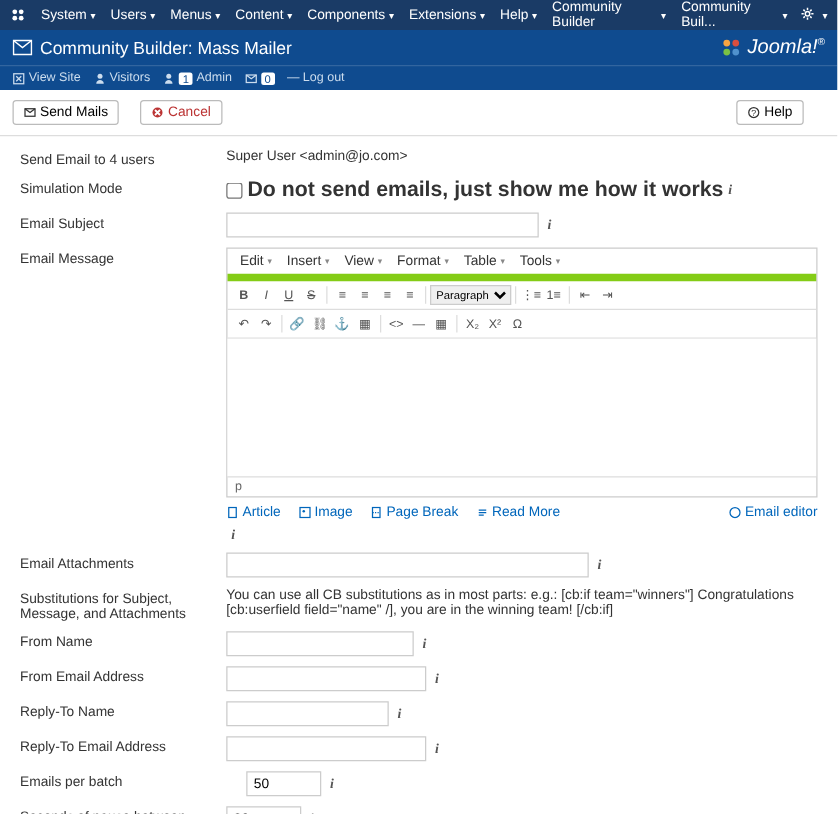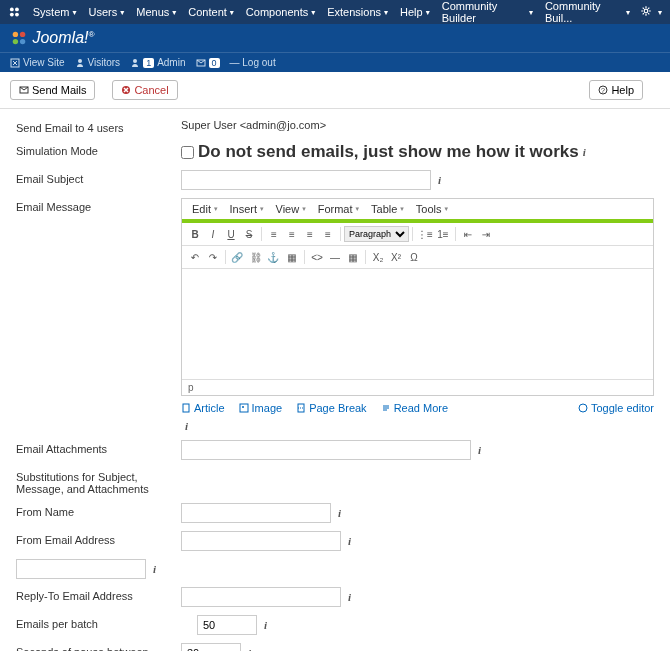--- a/index.html
+++ b/index.html
@@ -24,21 +24,21 @@
 .form-area { padding: 10px 16px; }
 .form-row { display: flex; margin-bottom: 8px; align-items: flex-start; }
 .form-label { width: 165px; font-size: 11px; color: #333; padding-top: 3px; }
 .form-field { flex: 1; }
 .form-field input[type=text] { border: 1px solid #ccc; padding: 3px 5px; font-size: 11px; }
 .info-icon { display: inline-block; font-style: italic; font-family: serif; font-weight: bold; color: #555; margin-left: 4px; cursor: help; }
 .checkbox-row { display: flex; align-items: center; }
 .checkbox-row input { margin-right: 4px; }
 .checkbox-row label { font-weight: bold; font-size: 17px; }
 .editor { border: 1px solid #ccc; background: #fff; }
-.editor-menubar { border-bottom: 4px solid #84cc16; padding: 2px 4px; display: flex; }
+.editor-menubar { border-bottom: 6px solid #84cc16; padding: 2px 4px; display: flex; }
 .editor-menu { padding: 2px 6px; font-size: 11px; cursor: pointer; display: flex; align-items: center; }
 .editor-menu::after { content: "▾"; font-size: 7px; margin-left: 3px; color: #888; }
 .editor-toolbar { border-bottom: 1px solid #ddd; padding: 2px 4px; display: flex; align-items: center; flex-wrap: wrap; }
 .tb-btn { width: 18px; height: 18px; display: inline-flex; align-items: center; justify-content: center; font-size: 10px; cursor: pointer; color: #555; }
 .tb-sep { width: 1px; height: 14px; background: #ddd; margin: 0 3px; }
 .tb-select { font-size: 9px; border: 1px solid #ccc; height: 16px; }
 .editor-body { height: 110px; background: #fff; }
 .editor-status { border-top: 1px solid #ddd; padding: 2px 6px; font-size: 10px; color: #666; }
 .editor-buttons { padding: 6px 0; display: flex; align-items: flex-start; font-size: 11px; }
 .ed-btn { color: #0066bb; margin-right: 14px; cursor: pointer; display: flex; align-items: center; }
@@ -68,20 +68,27 @@
   <div style="padding:0 4px;cursor:pointer;">
     <svg width="12" height="12" viewBox="0 0 20 20">
         <circle cx="10" cy="10" r="3" fill="none" stroke="#fff" stroke-width="2"></circle>
         <path d="M10 2v3M10 15v3M2 10h3M15 10h3M4.5 4.5l2 2M13.5 13.5l2 2M15.5 4.5l-2 2M6.5 13.5l-2 2" stroke="#fff" stroke-width="2"></path>
       </svg>
   </div>
   <span style="font-size:8px;margin-left:2px;">▾</span>
 </div>
 
 <div class="titlebar">
+  <div class="title">
+    <svg width="16" height="14" viewBox="0 0 20 16">
+        <rect x="1" y="1" width="18" height="14" fill="none" stroke="#fff" stroke-width="1.5"></rect>
+        <path d="M1 1l9 7 9-7" fill="none" stroke="#fff" stroke-width="1.5"></path>
+      </svg>
+    <span>Community Builder: Mass Mailer</span>
+  </div>
   <div class="brand">
     <svg width="18" height="18" style="vertical-align:middle" viewBox="0 0 20 20">
         <circle cx="6" cy="6" r="3" fill="#f9a541"></circle>
         <circle cx="14" cy="6" r="3" fill="#d94e3f"></circle>
         <circle cx="6" cy="14" r="3" fill="#7ac143"></circle>
         <circle cx="14" cy="14" r="3" fill="#5091cd"></circle>
       </svg>
     <span>Joomla!</span><sup style="font-size:8px">®</sup>
   </div>
 </div>
@@ -251,56 +258,58 @@
         <div class="ed-btn">
           <svg width="10" height="10" viewBox="0 0 10 10">
               <path d="M2 3h6M2 5h6M2 7h4" stroke="#0066bb"></path>
             </svg>
           <span>Read More</span>
         </div>
         <div class="ed-btn toggle">
           <svg width="10" height="10" viewBox="0 0 10 10">
               <circle cx="5" cy="5" r="4" fill="none" stroke="#0066bb"></circle>
             </svg>
-          <span>Toggle editor</span>
+          <span>Email editor</span>
         </div>
       </div>
       <span class="info-icon">i</span>
     </div>
   </div>
 
   <div class="form-row">
     <div class="form-label">Email Attachments</div>
     <div class="form-field">
       <input type="text" style="width: 290px;">
       <span class="info-icon">i</span>
     </div>
   </div>
 
   <div class="form-row">
     <div class="form-label">Substitutions for Subject, Message, and Attachments</div>
+    <div class="form-field">You can use all CB substitutions as in most parts: e.g.: [cb:if team="winners"] Congratulations [cb:userfield field="name" /], you are in the winning team! [/cb:if]</div>
   </div>
 
   <div class="form-row">
     <div class="form-label">From Name</div>
     <div class="form-field">
       <input type="text" style="width: 150px;">
       <span class="info-icon">i</span>
     </div>
   </div>
 
   <div class="form-row">
     <div class="form-label">From Email Address</div>
     <div class="form-field">
       <input type="text" style="width: 160px;">
       <span class="info-icon">i</span>
     </div>
   </div>
 
   <div class="form-row">
+    <div class="form-label">Reply-To Name</div>
     <div class="form-field">
       <input type="text" style="width: 130px;">
       <span class="info-icon">i</span>
     </div>
   </div>
 
   <div class="form-row">
     <div class="form-label">Reply-To Email Address</div>
     <div class="form-field">
       <input type="text" style="width: 160px;">

